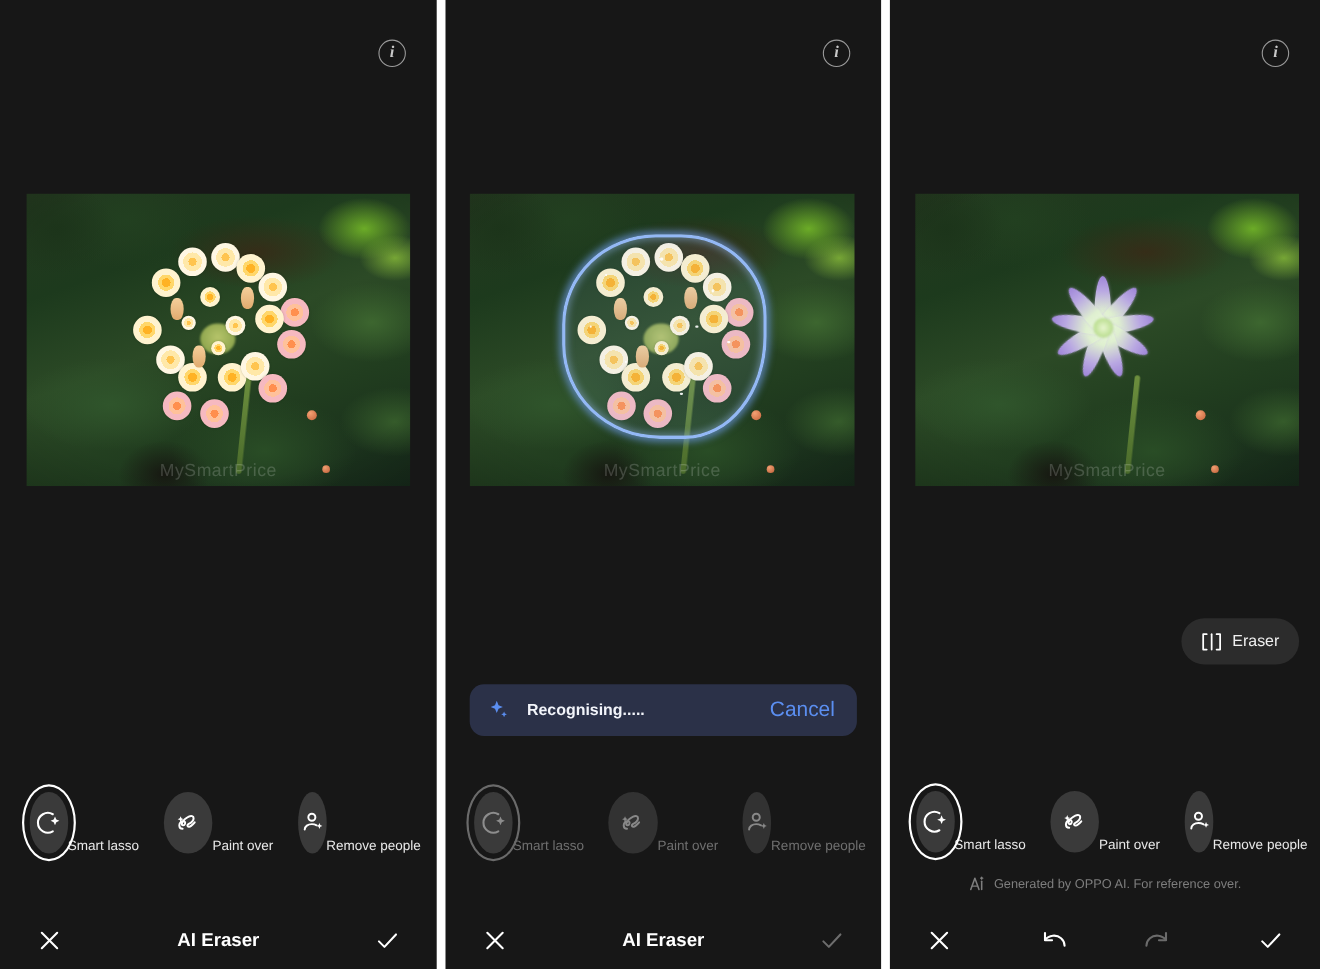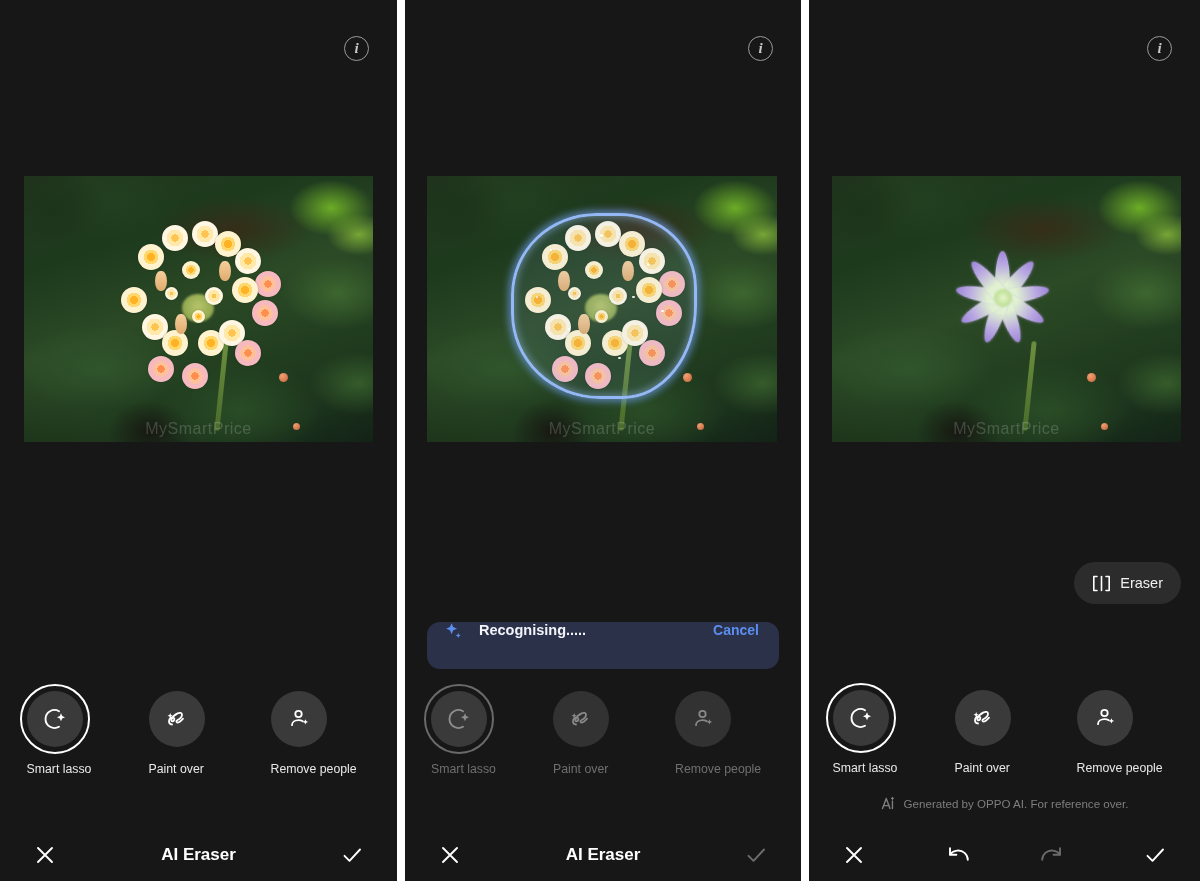--- a/index.html
+++ b/index.html
@@ -163,50 +163,50 @@
     color: rgba(255,255,255,.18);
     white-space: nowrap;
     filter: blur(.6px);
   }
 
   
   .recog-bar {
     position: absolute; left: 22px; right: 22px; top: 622px;
     height: 47px; border-radius: 13px;
     background: #2b3148;
-    display: flex; align-items: flex-start;
+    display: flex; align-items: center;
     padding: 0 20px 0 17px;
   }
   .recog-spark { width: 19px; height: 19px; flex: 0 0 auto; margin-right: 16px; }
   .recog-text {
     color: #f2f4fa; font-size: 14.5px; font-weight: 700; flex: 1 1 auto;
   }
   .recog-cancel {
-    color: #5b8ef0; font-size: 14px; font-weight: 700;
+    color: #5b8ef0; font-size: 19px; font-weight: 400;
   }
 
   
   .compare-pill {
     position: absolute; right: 19px; top: 562px;
     height: 42px; border-radius: 21px;
     background: #2c2c2c;
     display: flex; align-items: center; gap: 9px;
     padding: 0 18px;
   }
   .compare-label { color: #f0f0f0; font-size: 14.5px; }
 
   
   .tools {
     position: absolute; left: 0; right: 0; bottom: 105px;
     display: flex; justify-content: center; align-items: flex-start;
     gap: 22px;
   }
   .panel-2 .tools { bottom: 105px; }
   .panel-3 .tools { bottom: 106px; }
-  .tool { width: 100px; display: flex; flex-direction: column; align-items: flex-start; }
+  .tool { width: 100px; display: flex; flex-direction: row; align-items: flex-end; }
   .tool-circle {
     width: 56px; height: 56px; border-radius: 50%;
     background: #3a3a3a;
     display: flex; align-items: center; justify-content: center;
     position: relative;
   }
   .tool.selected .tool-circle {
     background: #3a3a3a;
     box-shadow: 0 0 0 2.3px #ffffff;
     outline-offset: 4px;

